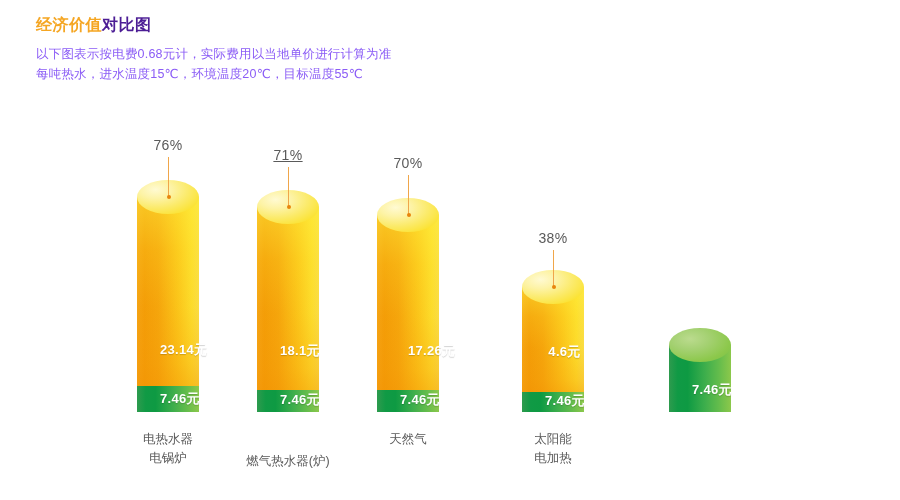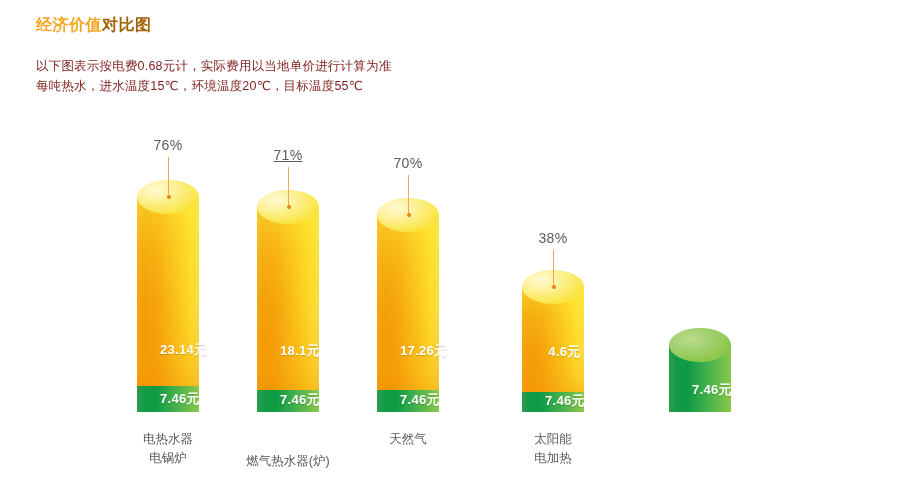--- a/index.html
+++ b/index.html
@@ -30,25 +30,25 @@
     width: 700px;
   }
   #chart-title {
     font-size: 16px;
     font-weight: bold;
     line-height: 22px;
     letter-spacing: 0.5px;
     white-space: nowrap;
   }
   #chart-title .accent { color: #F5A623; }
-  #chart-title .rest  { color: #a16207; }
+  #chart-title .rest  { color: #4c1d95; }
 
   #subtitle {
-    margin-top: 20px;
-    color: #7f1d1d;
+    margin-top: 8px;
+    color: #8b5cf6;
     font-size: 12.5px;
     line-height: 20px;
     letter-spacing: 0.2px;
   }
   #subtitle div { white-space: nowrap; }
 
   
   #plot {
     position: absolute;
     left: 0;
@@ -183,21 +183,21 @@
         <div class="leader-dot" style="left: 29.5px; top: 205px;"></div>
         <div class="cat-label" style="left: -49px; width: 160px; top: 430px; margin-top: 22px;"><span>燃气热水器(炉)</span></div>
       </div>
       <div class="bar-group" style="left: 377px; width: 62px; top: 0px; height: 500px; bottom: auto;">
         <div class="cyl-body" style="top: 373px; height: 39px; background: linear-gradient(to right, rgb(46, 155, 78) 0%, rgb(16, 154, 69) 14%, rgb(14, 154, 67) 30%, rgb(61, 174, 76) 58%, rgb(99, 188, 76) 80%, rgb(140, 200, 75) 100%);"></div>
         <div class="cyl-cap" style="top: 356px; height: 34px; background: linear-gradient(to right, rgb(46, 155, 78) 0%, rgb(28, 158, 71) 30%, rgb(75, 178, 76) 70%, rgb(132, 198, 75) 100%);"></div>
         <div class="seg-label" style="top: 391px;">7.46元</div>
         <div class="cyl-body" style="top: 215px; height: 175px; background: linear-gradient(to right, rgb(245, 163, 20) 0%, rgb(243, 156, 7) 12%, rgb(245, 165, 12) 34%, rgb(251, 200, 27) 66%, rgb(253, 225, 46) 88%, rgb(250, 226, 74) 100%);"></div>
         <div class="cyl-body" style="top: 215px; height: 175px; background: linear-gradient(rgba(255, 237, 60, 0.55) 0%, rgba(255, 220, 40, 0.25) 28%, rgba(247, 167, 12, 0.1) 58%, rgba(245, 150, 6, 0.3) 88%, rgba(243, 145, 4, 0.45) 100%);"></div>
         <div class="cyl-cap" style="top: 198px; height: 34px; background: radial-gradient(at 30% 28%, rgb(255, 250, 210) 0%, rgb(253, 243, 166) 26%, rgb(251, 234, 103) 55%, rgb(251, 226, 47) 82%, rgb(248, 218, 24) 100%);"></div>
-        <div class="seg-label" style="top: 342px;">17.26元</div>
+        <div class="seg-label" style="top: 342px; margin-left: 8px;">17.26元</div>
         <div class="pct-label" style="left: -30px; width: 122px; top: 155px;">70%</div>
         <div class="leader-line" style="left: 31px; top: 175px; height: 40px;"></div>
         <div class="leader-dot" style="left: 29.5px; top: 213px;"></div>
         <div class="cat-label" style="left: -49px; width: 160px; top: 430px;"><span>天然气</span></div>
       </div>
       <div class="bar-group" style="left: 522px; width: 62px; top: 0px; height: 500px; bottom: auto;">
         <div class="cyl-body" style="top: 375px; height: 37px; background: linear-gradient(to right, rgb(46, 155, 78) 0%, rgb(16, 154, 69) 14%, rgb(14, 154, 67) 30%, rgb(61, 174, 76) 58%, rgb(99, 188, 76) 80%, rgb(140, 200, 75) 100%);"></div>
         <div class="cyl-cap" style="top: 358px; height: 34px; background: linear-gradient(to right, rgb(46, 155, 78) 0%, rgb(28, 158, 71) 30%, rgb(75, 178, 76) 70%, rgb(132, 198, 75) 100%);"></div>
         <div class="seg-label" style="top: 392px;">7.46元</div>
         <div class="cyl-body" style="top: 287px; height: 105px; background: linear-gradient(to right, rgb(245, 163, 20) 0%, rgb(243, 156, 7) 12%, rgb(245, 165, 12) 34%, rgb(251, 200, 27) 66%, rgb(253, 225, 46) 88%, rgb(250, 226, 74) 100%);"></div>

